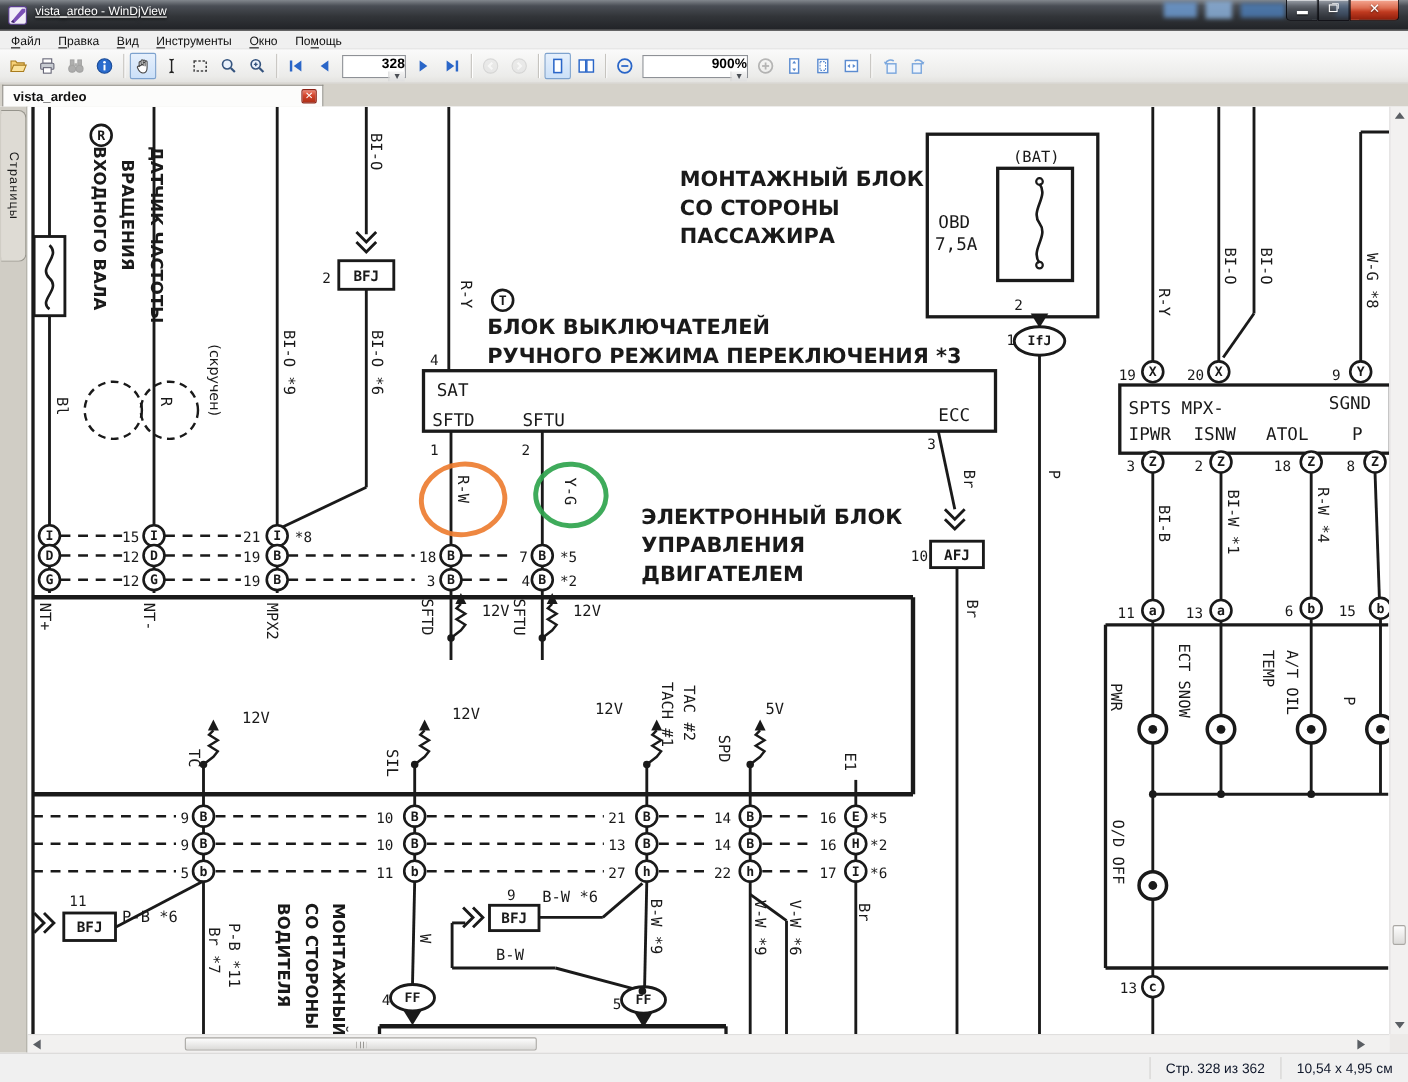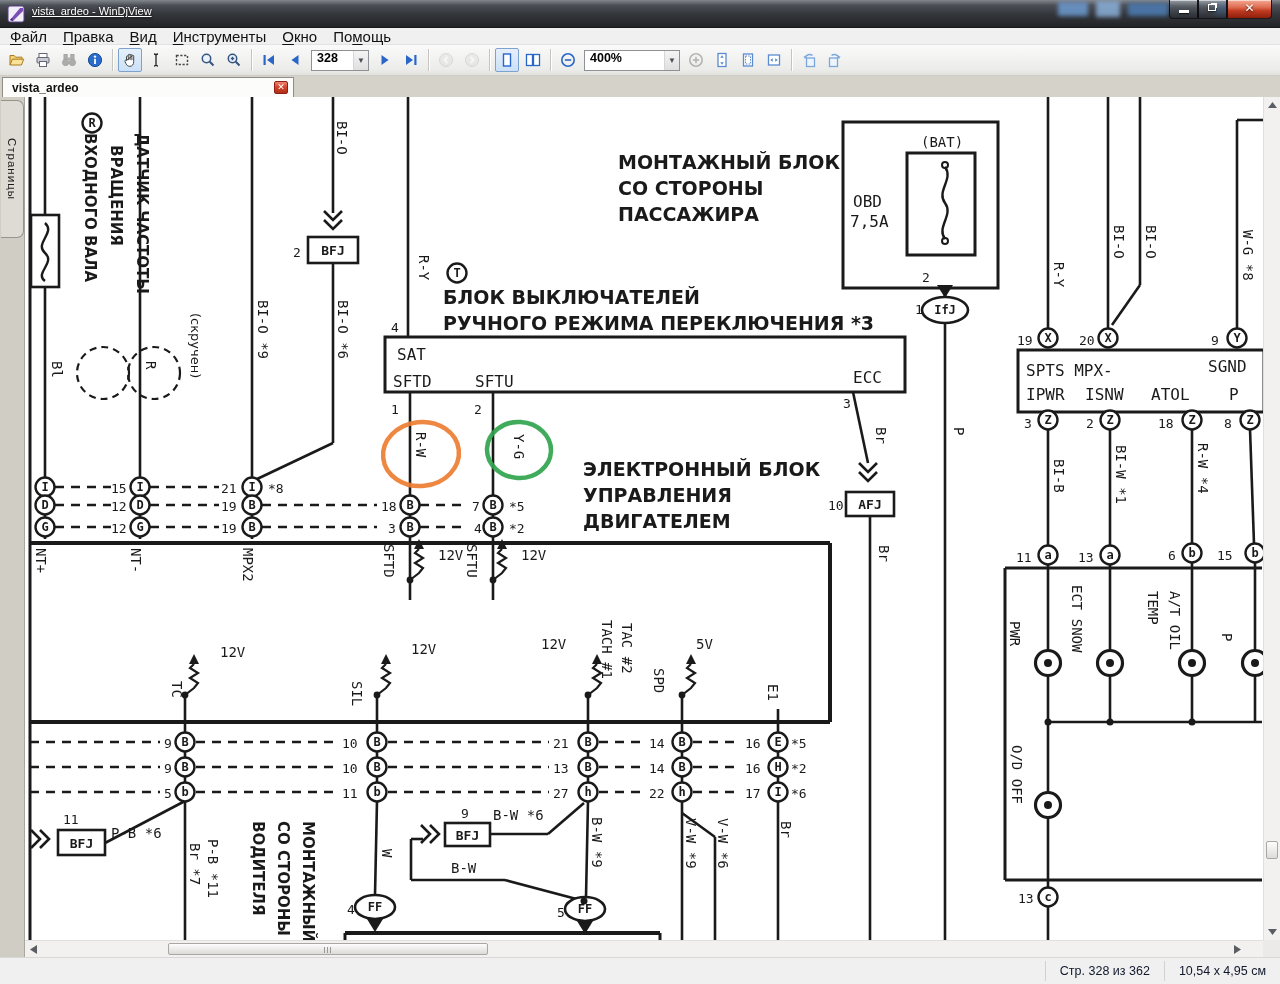--- a/index.html
+++ b/index.html
@@ -22,35 +22,35 @@
   .win-btn.close{width:45px;border-radius:0 0 4px 0;
     background:linear-gradient(180deg,#f5a893 0%,#dd6e52 40%,#c03a20 60%,#8e1f0c 100%);}
   .glyph-min{position:absolute;left:9px;bottom:5px;width:10px;height:3px;background:#fff;
     box-shadow:0 1px 1px rgba(0,0,0,.7);}
   .glyph-restore{position:absolute;left:9px;top:4px;width:8px;height:7px;border:1px solid #fff;
     box-shadow:2px -2px 0 -1px #fff, 0 1px 2px rgba(0,0,0,.6);}
   .glyph-close{position:absolute;left:0;top:1px;width:100%;text-align:center;color:#fff;
     font-size:12px;font-weight:bold;text-shadow:0 1px 2px rgba(0,0,0,.7);}
   
   .menubar{position:absolute;left:0;top:28px;width:1280px;height:17px;background:#f0f0f0;
-    border-bottom:1px solid #e2e2e2;font-size:15px;display:flex;align-items:flex-start;padding-left:2px;}
+    border-bottom:1px solid #e2e2e2;font-size:11px;display:flex;align-items:flex-end;padding-left:2px;}
   .menu-item{padding:0 8px;color:#111;}
   .menu-item u{text-underline-offset:2px;}
   
   .toolbar{position:absolute;left:0;top:45px;width:1280px;height:31px;
     background:linear-gradient(180deg,#fafafa,#ececea 80%,#e3e2df);
     border-bottom:1px solid #cfcdc7;display:flex;align-items:center;padding-left:4px;}
   .tb-btn{width:24px;height:24px;margin:0 1px;border:1px solid transparent;border-radius:2px;
     background:transparent;padding:3px;display:flex;align-items:center;justify-content:center;}
   .tb-btn svg{width:16px;height:16px;display:block;}
   .tb-btn.active{background:linear-gradient(#e6f0fc,#cbe0f8);border-color:#7da2ce;}
   .tb-btn.disabled svg{filter:grayscale(1) opacity(.42);}
   .tb-sep{width:1px;height:22px;background:#c6c4bf;box-shadow:1px 0 0 #fff;margin:0 4px;}
-  .tb-combo{height:21px;background:#fff;border:1px solid #8e9196;display:flex;align-items:flex-start;
-    margin:0 3px;font-size:12.5px;}
+  .tb-combo{height:21px;background:#fff;border:1px solid #8e9196;display:flex;align-items:flex-end;
+    margin:0 3px;font-size:12.5px;flex-direction:column;}
   .tb-combo .val{flex:1;padding-left:5px;color:#000;font-weight:bold;}
   .tb-combo .drop{width:15px;height:100%;border-left:1px solid #d6d6d6;display:flex;align-items:center;
     justify-content:center;font-size:8px;color:#4b4f55;background:linear-gradient(#f4f4f4,#dfdfdf);}
   
   .tabbar{position:absolute;left:0;top:76px;width:1280px;height:21px;background:#d5d2ca;}
   .doc-tab{position:absolute;left:2px;top:1px;width:292px;height:20px;background:#fcfcfb;
     border:1px solid #8f8d86;border-bottom:none;display:flex;align-items:center;}
   .doc-tab .lbl{font-size:12px;font-weight:bold;color:#111;padding-left:9px;flex:1;}
   .tab-close{width:14px;height:13px;margin-right:5px;border:1px solid #8d2013;border-radius:2px;
     background:linear-gradient(#ee8573,#d2452c 45%,#b02f17);color:#fff;font-size:9px;line-height:11px;
@@ -233,21 +233,21 @@
         </svg>
       </button>
       <div class="tb-sep"></div>
       <button class="tb-btn">
         <svg viewBox="0 0 16 16">
           <circle cx="8" cy="8" r="6.2" fill="none" stroke="#2a66c8" stroke-width="1.6"></circle>
           <rect x="4.8" y="7.2" width="6.4" height="1.6" fill="#2a66c8"></rect>
         </svg>
       </button>
       <div class="tb-combo" style="width: 96px;">
-        <span class="val">400%</span>
+        <span class="val">900%</span>
         <span class="drop">▼</span>
       </div>
       <button class="tb-btn disabled">
         <svg viewBox="0 0 16 16">
           <circle cx="8" cy="8" r="6.2" fill="none" stroke="#2a66c8" stroke-width="1.6"></circle>
           <rect x="4.8" y="7.2" width="6.4" height="1.6" fill="#2a66c8"></rect>
           <rect x="7.2" y="4.8" width="1.6" height="6.4" fill="#2a66c8"></rect>
         </svg>
       </button>
       <button class="tb-btn">

